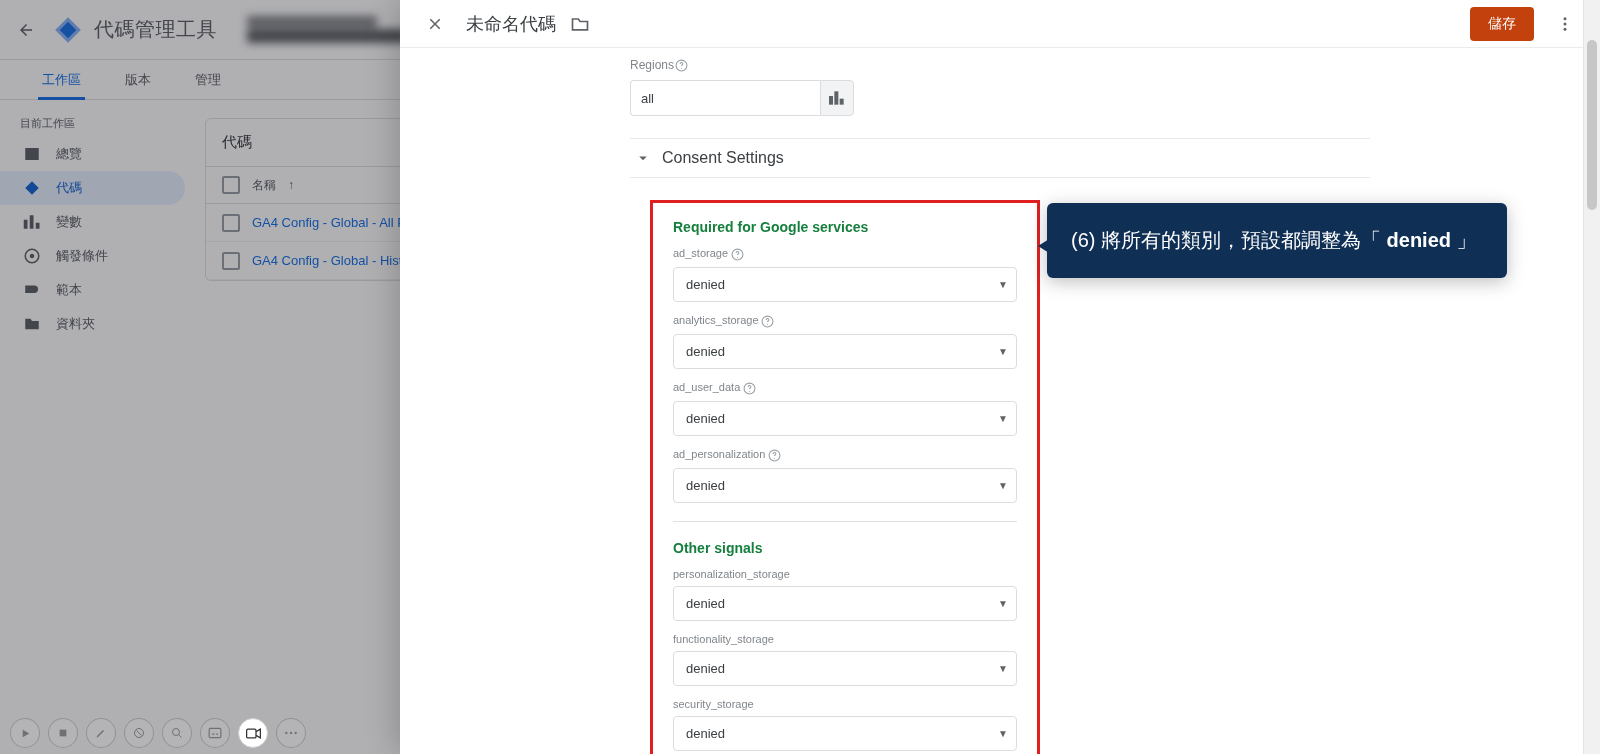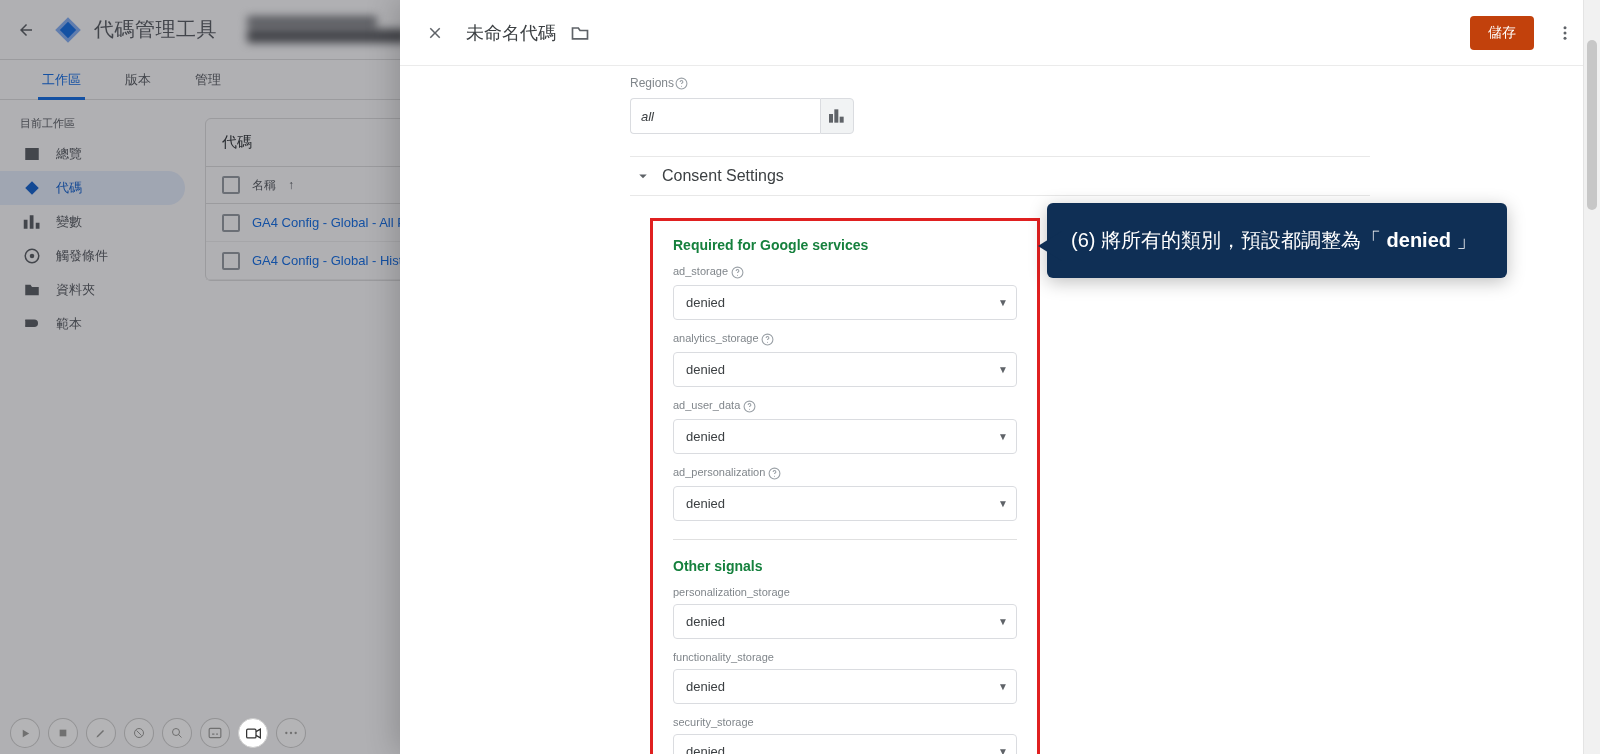--- a/index.html
+++ b/index.html
@@ -38,33 +38,33 @@
   .trow { display: flex; align-items: center; height: 38px; border-bottom: 1px solid #f0f0f0; padding: 0 16px; gap: 12px; font-size: 13px; }
   .trow a { color: #1a73e8; text-decoration: none; }
   .cb { width: 18px; height: 18px; border: 2px solid #9aa0a6; border-radius: 2px; }
   .sort { font-size: 12px; color: #5f6368; }
 
   
   .mask { position: absolute; inset: 0; background: rgba(10, 10, 20, .32); }
 
   
   .panel { position: absolute; top: 0; right: 0; bottom: 0; left: 400px; background: #fff; display: flex; flex-direction: column; box-shadow: -4px 0 30px rgba(0,0,0,.2); }
-  .panel-header { height: 66px; display: flex; align-items: center; padding: 0 18px; gap: 14px; border-bottom: 1px solid #ebebeb; flex-shrink: 0; }
+  .panel-header { height: 48px; display: flex; align-items: center; padding: 0 18px; gap: 14px; border-bottom: 1px solid #ebebeb; flex-shrink: 0; }
   .close-btn { width: 34px; height: 34px; border-radius: 50%; display: flex; align-items: center; justify-content: center; cursor: pointer; color: #5f6368; }
   .panel-title { font-size: 18px; color: #3c4043; }
   .folder-ico { color: #5f6368; display: flex; align-items: center; }
   .spacer { flex: 1; }
   .save-btn { background: #c2410c; color: #fff; border: none; border-radius: 4px; height: 34px; padding: 0 18px; font-size: 14px; cursor: pointer; }
   .kebab { width: 34px; height: 34px; border-radius: 50%; display: flex; align-items: center; justify-content: center; cursor: pointer; color: #5f6368; }
 
   .panel-body { flex: 1; overflow: auto; padding: 10px 0 50px 0; display: flex; justify-content: center; }
   .form-col { width: 740px; }
   .regions-label { display: flex; align-items: center; font-size: 12px; color: #80868b; }
   .help-ico { width: 14px; height: 14px; display: inline-flex; align-items: center; justify-content: center; }
-  .regions-row { display: flex; margin-top: 8px; margin-bottom: 22px; font-style: italic; }
+  .regions-row { display: flex; margin-top: 8px; margin-bottom: 22px; }
   .regions-input { width: 190px; height: 36px; border: 1px solid #dadce0; border-right: none; border-radius: 4px 0 0 4px; padding: 0 10px; font-size: 13px; display: flex; align-items: center; color: #3c4043; }
   .regions-btn { width: 34px; height: 36px; border: 1px solid #dadce0; border-radius: 0 4px 4px 0; background: #f1f3f4; display: flex; align-items: center; justify-content: center; cursor: pointer; color: #5f6368; }
 
   .section-row { display: flex; align-items: center; gap: 10px; height: 40px; border-top: 1px solid #e8e8e8; border-bottom: 1px solid #e8e8e8; padding: 0 4px; margin-bottom: 22px; cursor: pointer; }
   .chev { color: #5f6368; display:flex; }
 
   .highlight-box { border: 3px solid #e02020; padding: 16px 20px 14px 20px; margin-left: 20px; width: 390px; }
   .hb-head { font-size: 14px; font-weight: 600; margin-bottom: 12px; color: #15803d; }
   .consent-item { margin-bottom: 12px; }
   .ci-label { display: flex; align-items: flex-start; gap: 2px; font-size: 11px; color: #80868b; margin-bottom: 6px; }
@@ -151,33 +151,33 @@
             <span class="ico">
               <svg width="18" height="18" viewBox="0 0 24 24">
                 <circle cx="12" cy="12" r="9" fill="none" stroke="#5f6368" stroke-width="2"></circle>
                 <circle cx="12" cy="12" r="3"></circle>
               </svg>
             </span>
             <span>觸發條件</span>
           </div>
         <div class="nav-item">
             <span class="ico">
+              <svg width="18" height="18" viewBox="0 0 24 24" fill="none" stroke="#5f6368" stroke-width="2">
+                <path d="M3 7h12a4 4 0 010 8H3"></path>
+              </svg>
+            </span>
+            <span>範本</span>
+          </div>
+        <div class="nav-item">
+            <span class="ico">
               <svg width="18" height="18" viewBox="0 0 24 24">
                 <path d="M3 5h7l2 3h9v11H3z"></path>
               </svg>
             </span>
             <span>資料夾</span>
-          </div>
-        <div class="nav-item">
-            <span class="ico">
-              <svg width="18" height="18" viewBox="0 0 24 24" fill="none" stroke="#5f6368" stroke-width="2">
-                <path d="M3 7h12a4 4 0 010 8H3"></path>
-              </svg>
-            </span>
-            <span>範本</span>
           </div>
       </div>
     </div>
 
     <div class="gtm-main">
       <div class="card">
         <div class="card-title">代碼</div>
         <div class="thead">
           <div class="cb"></div>
           <span>名稱</span>

